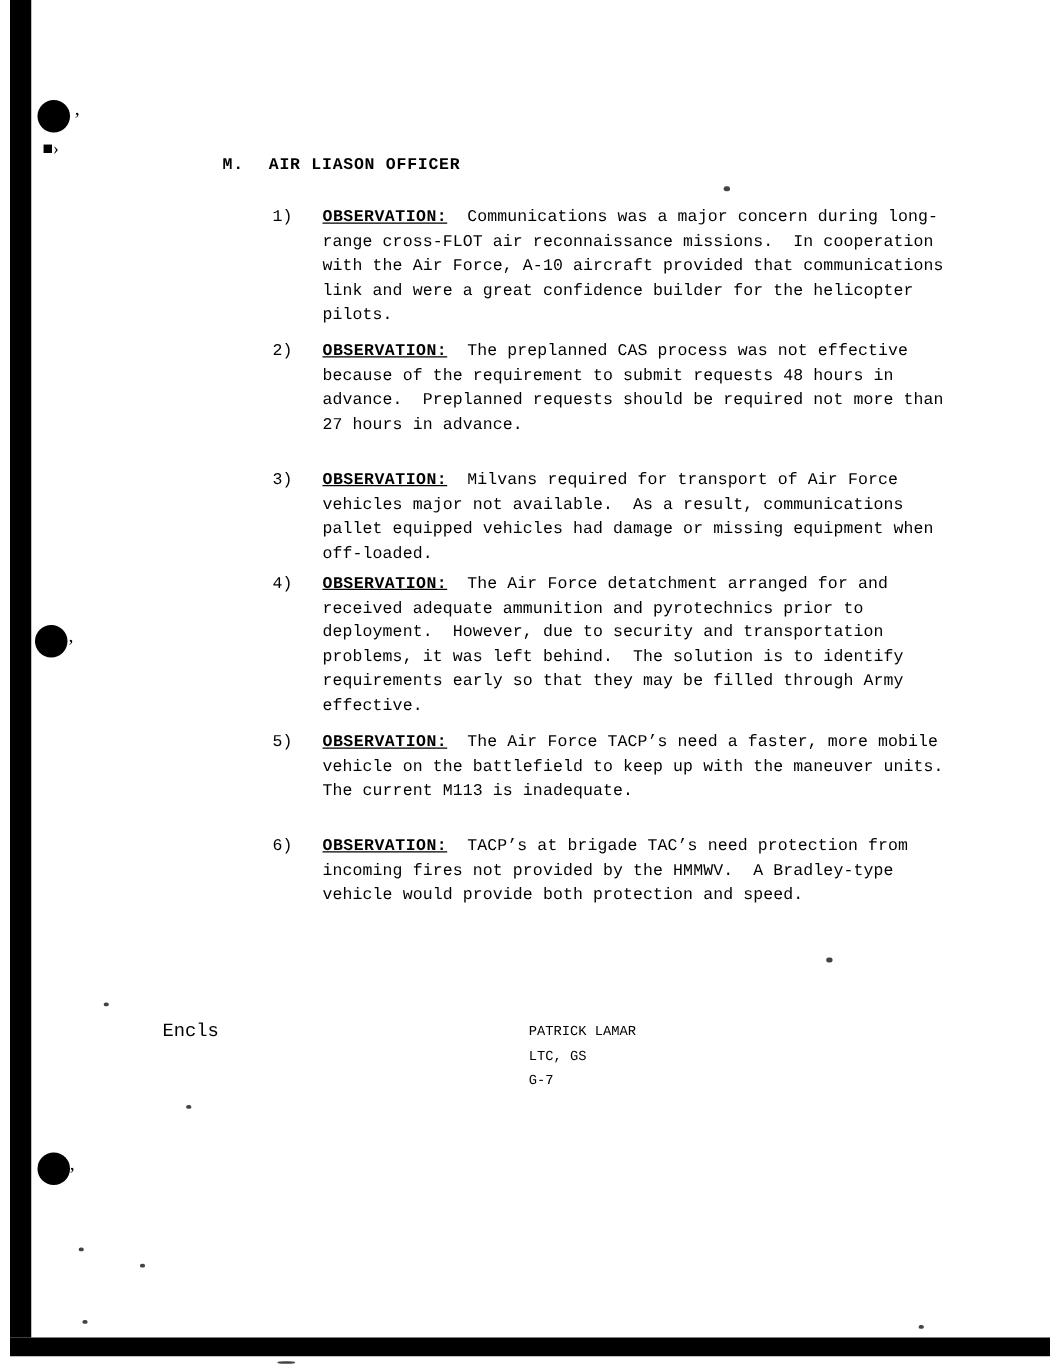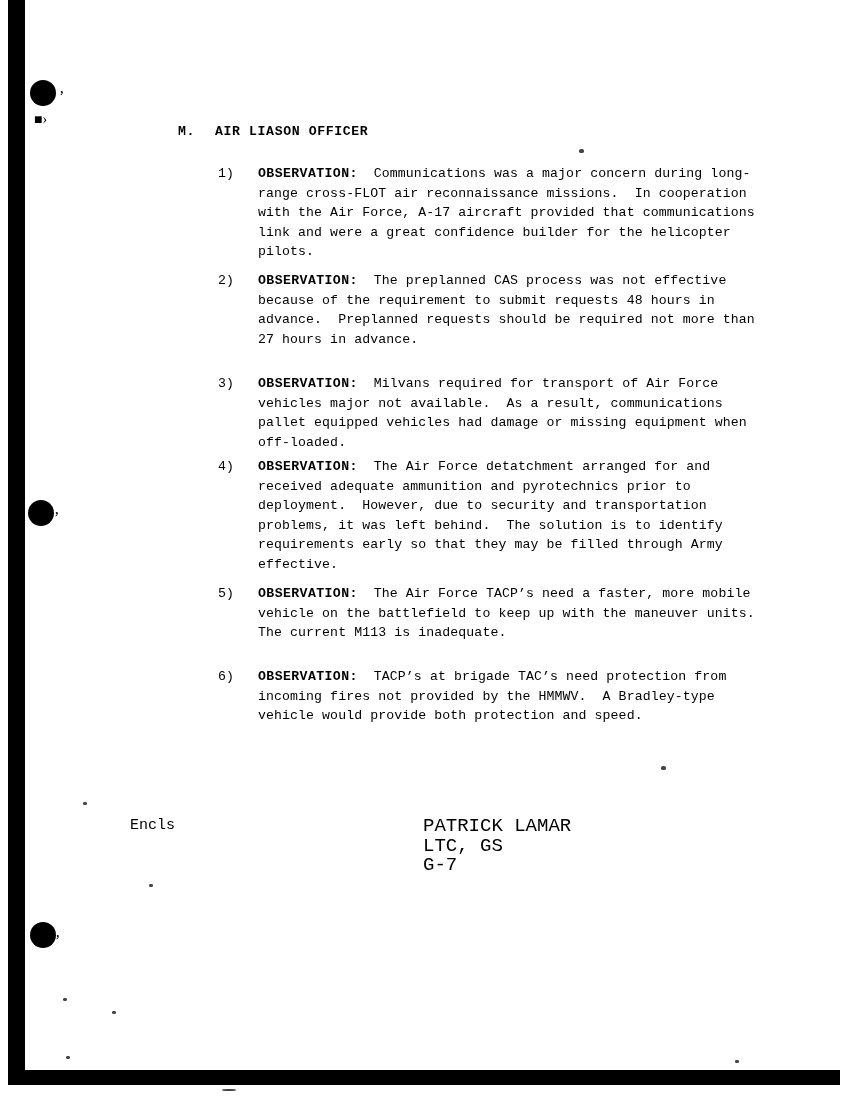--- a/index.html
+++ b/index.html
@@ -90,40 +90,41 @@
     width: 40px;
   }
   .item .body {
     margin-left: 40px;
     text-align: left;
     white-space: pre-wrap;
   }
   .item .body b {
     font-weight: bold;
     letter-spacing: 0.4px;
+    text-decoration: underline;
   }
 
   .i1 { top: 164px; }
   .i2 { top: 271px; }
   .i3 { top: 374px; }
   .i4 { top: 457px; }
   .i5 { top: 584px; }
   .i6 { top: 667px; }
 
   .encls {
     position: absolute;
     left: 130px;
     top: 817px;
     font-size: 15px;
   }
   .signature {
     position: absolute;
     left: 423px;
     top: 817px;
-    font-size: 19px;
+    font-size: 11px;
     line-height: 19.5px;
   }
 </style>
 </head>
 <body>
 
 <div class="page">
 
   <div class="left-bar"></div>
   <div class="bottom-bar"></div>
@@ -149,21 +150,21 @@
   <div class="speck" style="left:222px; top:1089px; width:14px; height:2px;"></div>
 
   <div class="doc">
 
     <div class="section-head">
       <span class="letter">M.</span><span>AIR LIASON OFFICER</span>
     </div>
 
     <div class="item i1">
       <span class="num">1)</span>
-      <div class="body"><b>OBSERVATION:</b><span>  Communications was a major concern during long-range cross-FLOT air reconnaissance missions.  In cooperation with the Air Force, A-17 aircraft provided that communications link and were a great confidence builder for the helicopter pilots.</span></div>
+      <div class="body"><b>OBSERVATION:</b><span>  Communications was a major concern during long-range cross-FLOT air reconnaissance missions.  In cooperation with the Air Force, A-10 aircraft provided that communications link and were a great confidence builder for the helicopter pilots.</span></div>
     </div>
 
     <div class="item i2">
       <span class="num">2)</span>
       <div class="body"><b>OBSERVATION:</b><span>  The preplanned CAS process was not effective because of the requirement to submit requests 48 hours in advance.  Preplanned requests should be required not more than 27 hours in advance.</span></div>
     </div>
 
     <div class="item i3">
       <span class="num">3)</span>
       <div class="body"><b>OBSERVATION:</b><span>  Milvans required for transport of Air Force vehicles major not available.  As a result, communications pallet equipped vehicles had damage or missing equipment when off-loaded.</span></div>

